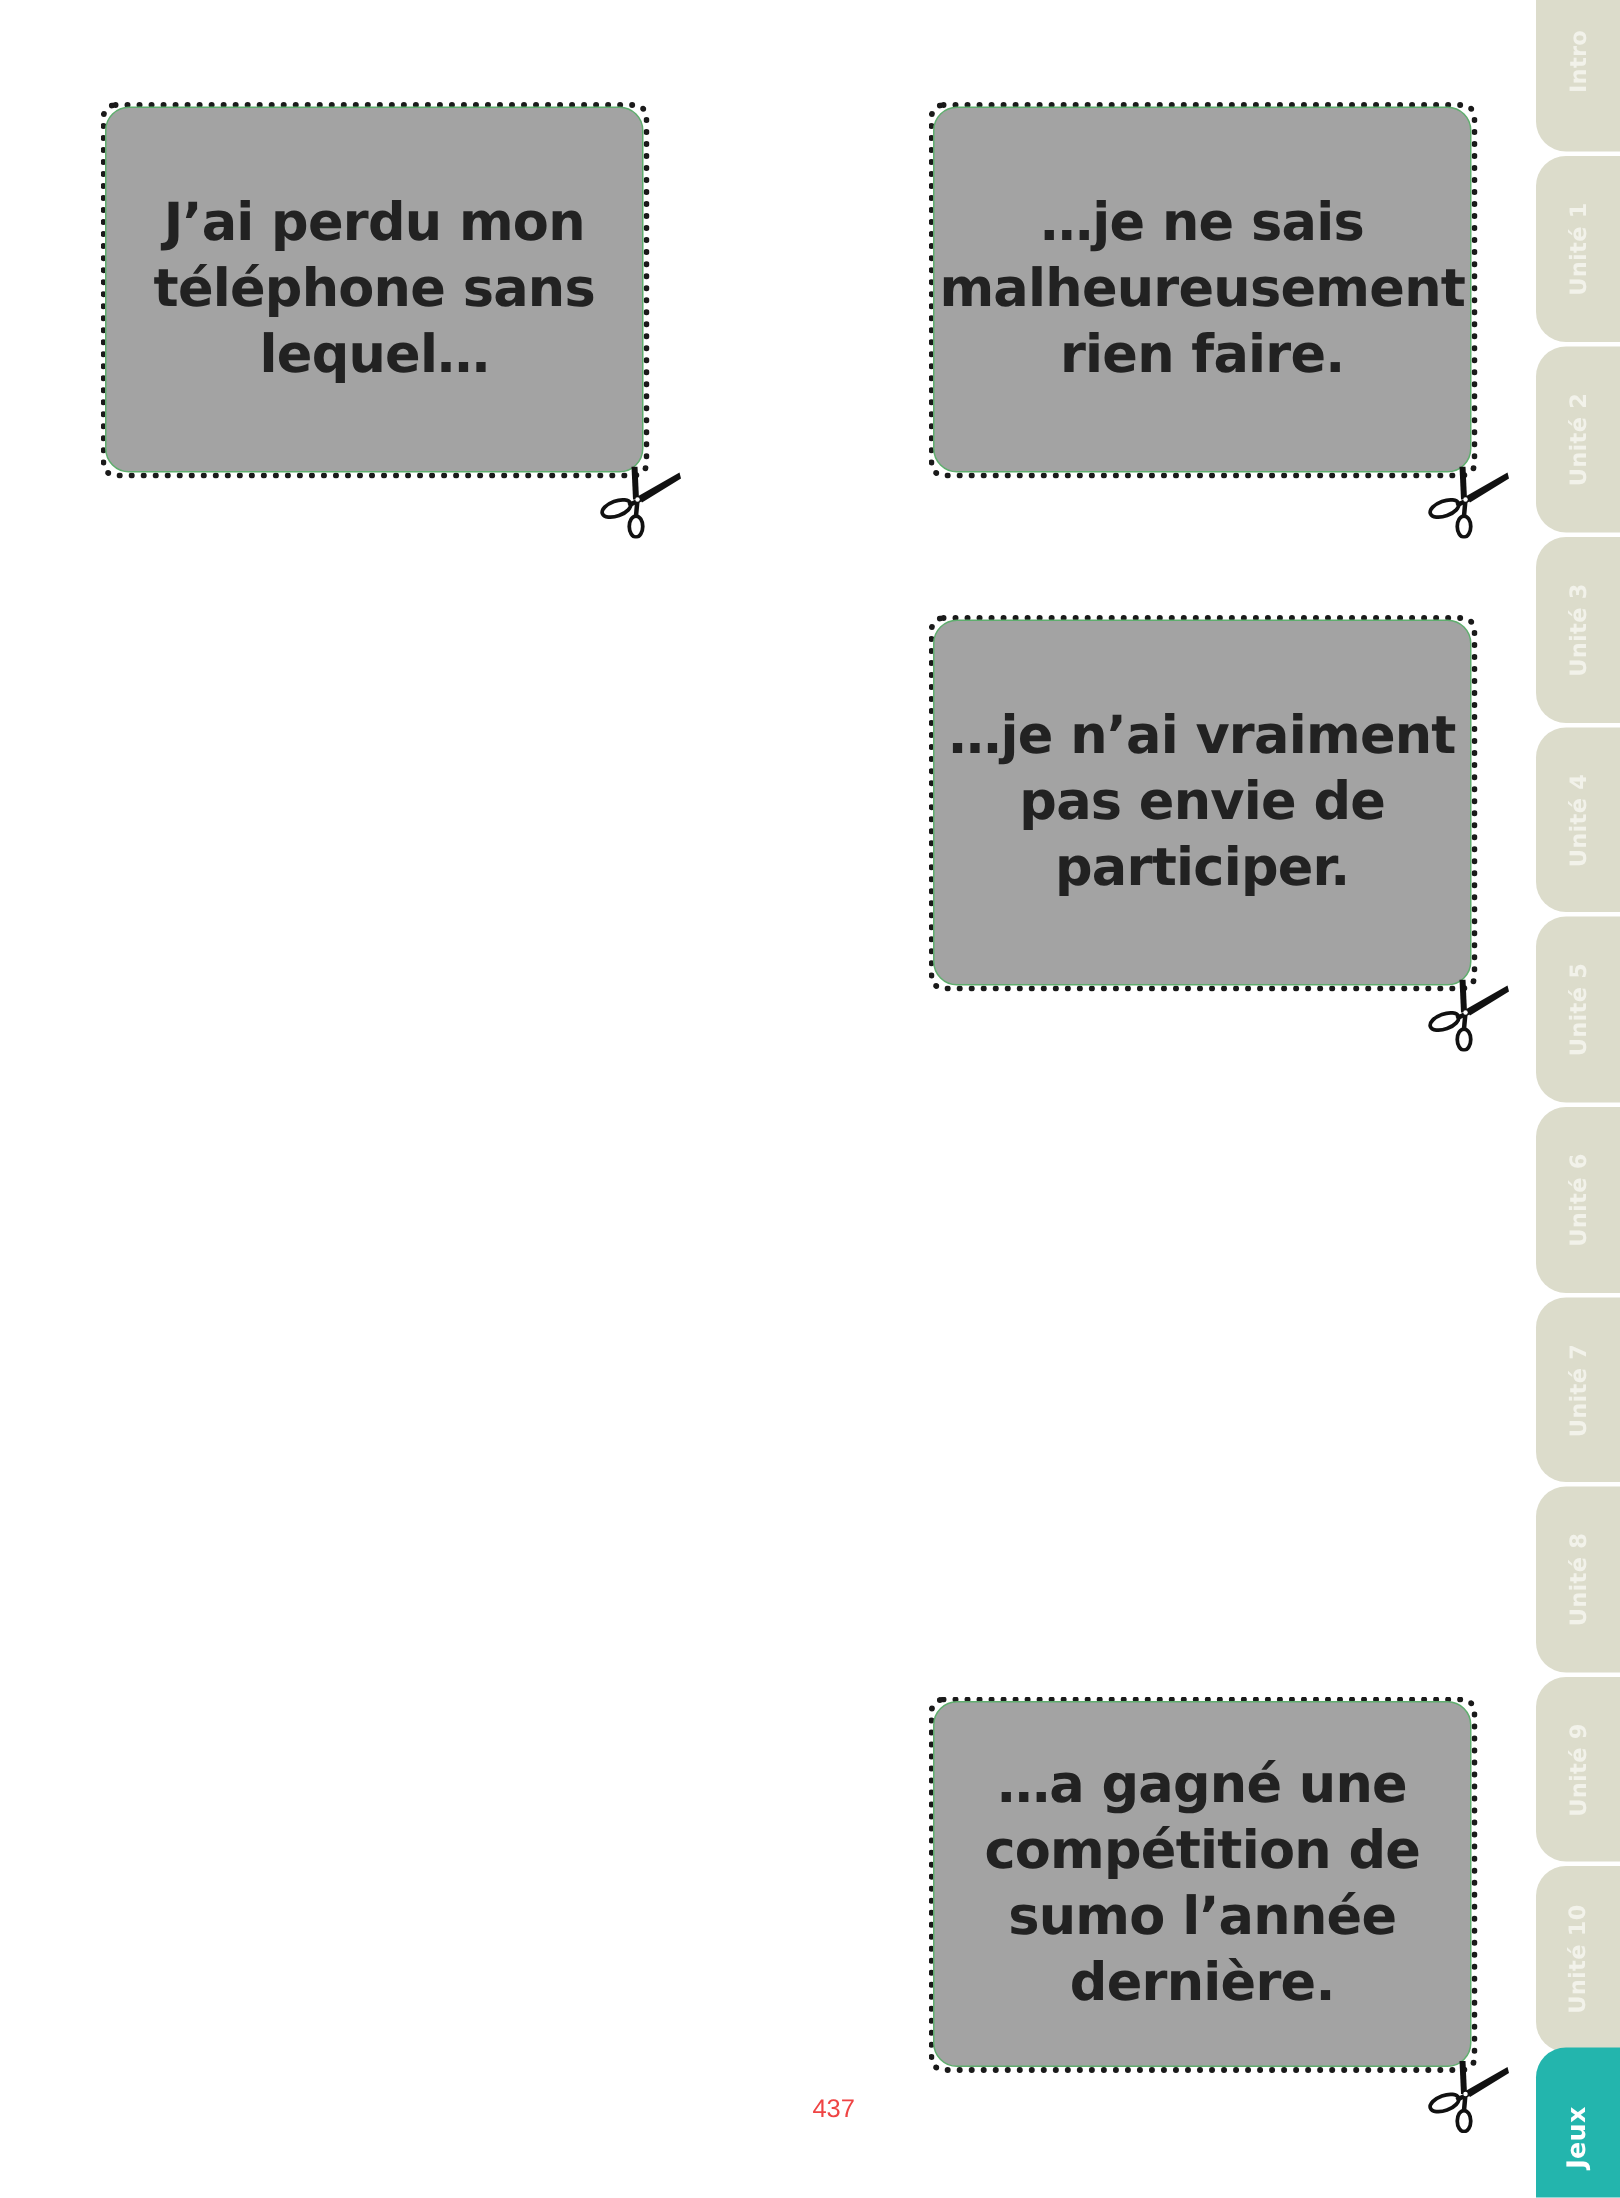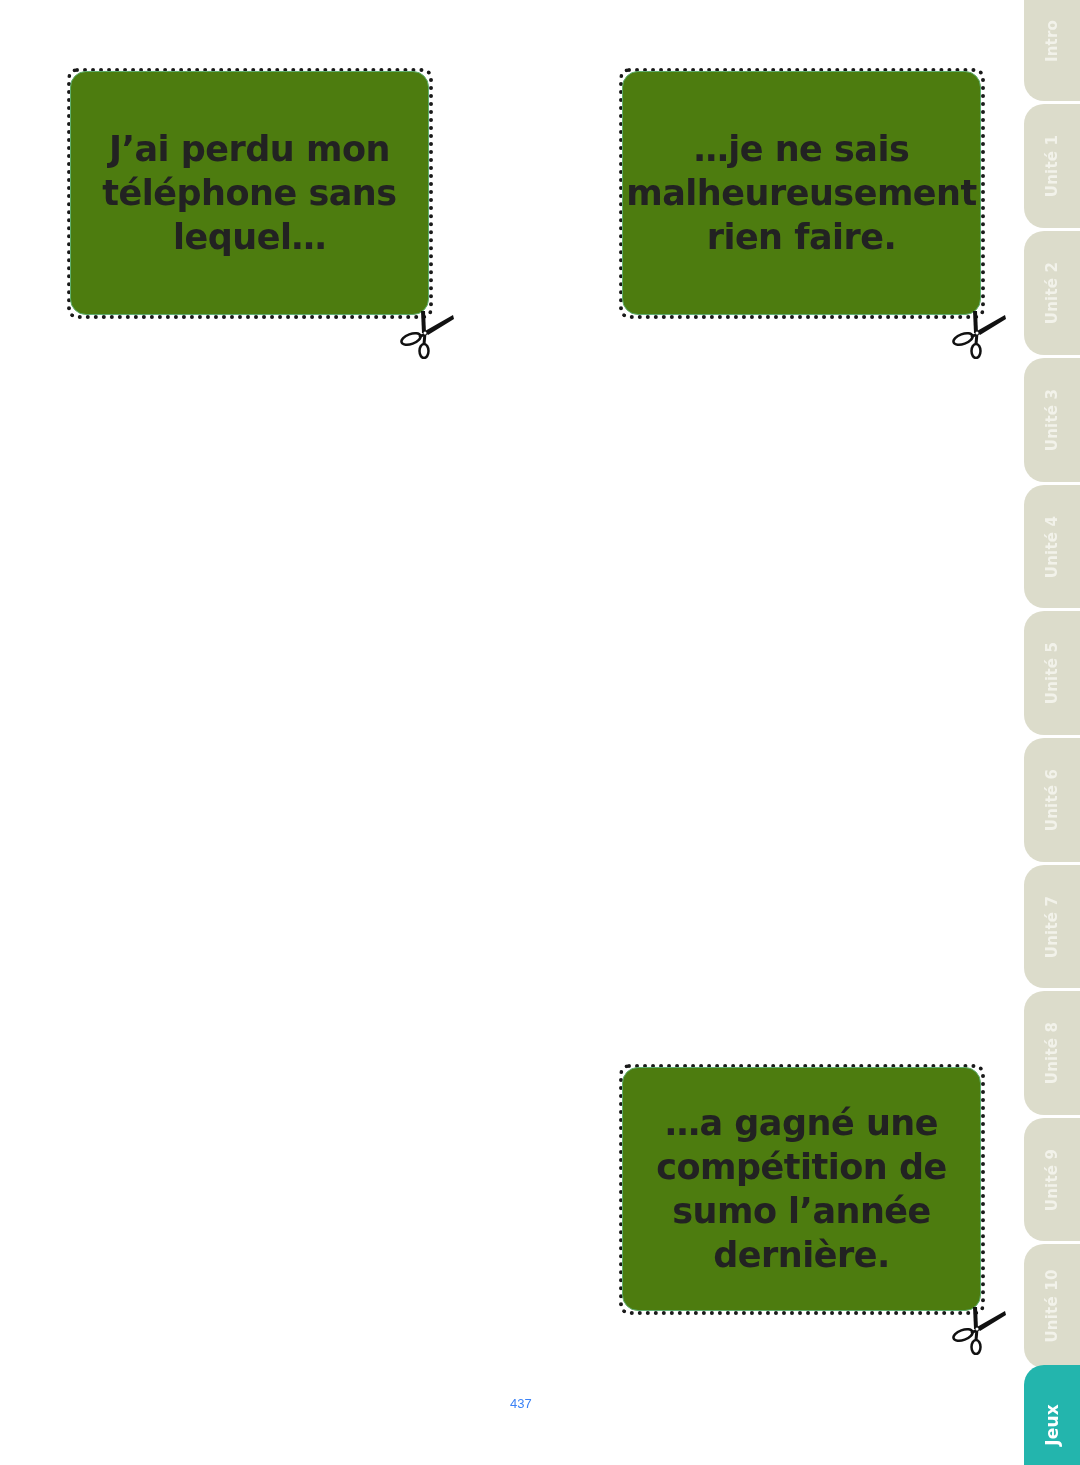--- a/index.html
+++ b/index.html
@@ -36,21 +36,21 @@
       box-sizing: border-box;
       width: 366px;
       height: 251px;
     }
     .card-inner {
       position: absolute;
       left: 3px; top: 3px;
       right: 4px; bottom: 4px;
       border: 1.5px solid #5fae6e;
       border-radius: 16px;
-      background: #4d7c0f;
+      background: #a3a3a3;
       display: flex;
       align-items: center;
       justify-content: center;
       text-align: center;
       padding: 0 8px;
       box-sizing: border-box;
     }
     .card-text {
       font-family: "DejaVu Sans", sans-serif;
       font-weight: 600;
@@ -65,24 +65,24 @@
       right: -22px;
       bottom: -40px;
       width: 56px;
       height: 48px;
     }
     .page-number {
       position: absolute;
       left: 510px;
       top: 1396px;
       width: 60px;
-      text-align: left;
+      text-align: right;
       font-family: "Liberation Sans", sans-serif;
-      font-size: 13px;
-      color: #3b82f6;
+      font-size: 17px;
+      color: #ef4444;
     }
     .tabs {
       position: absolute;
       left: 1022px;
       top: 0;
       width: 58px;
       height: 1465px;
       background: #ffffff;
     }
     .tab {
@@ -149,23 +149,40 @@
       <path d="M22 0 L26 0 L27 22 L23 22 Z" fill="#111"></path>
       <path d="M26 20 L54 4 L55 8 L29 24 Z" fill="#111"></path>
       <ellipse cx="12" cy="28" rx="10" ry="5" transform="rotate(-20 12 28)" fill="none" stroke="#111" stroke-width="2.5"></ellipse>
       <path d="M20 26 L28 22" stroke="#111" stroke-width="3"></path>
       <ellipse cx="25" cy="40" rx="4.5" ry="7" fill="none" stroke="#111" stroke-width="2.5"></ellipse>
       <path d="M25 33 L26 22" stroke="#111" stroke-width="3"></path>
       <circle cx="26" cy="22" r="1.5" fill="#fff"></circle>
     </svg>
   </div>
 
-
-
-  <div class="card" style="left:619px; top:1064px;">
+  <div class="card" style="left:619px; top:410px;">
+    <div class="card-dots"></div>
+    <div class="card-inner">
+      <div class="card-text">…je n’ai vraiment
+pas envie de
+participer.</div>
+    </div>
+    <svg class="scissors" viewBox="0 0 56 48">
+      <path d="M22 0 L26 0 L27 22 L23 22 Z" fill="#111"></path>
+      <path d="M26 20 L54 4 L55 8 L29 24 Z" fill="#111"></path>
+      <ellipse cx="12" cy="28" rx="10" ry="5" transform="rotate(-20 12 28)" fill="none" stroke="#111" stroke-width="2.5"></ellipse>
+      <path d="M20 26 L28 22" stroke="#111" stroke-width="3"></path>
+      <ellipse cx="25" cy="40" rx="4.5" ry="7" fill="none" stroke="#111" stroke-width="2.5"></ellipse>
+      <path d="M25 33 L26 22" stroke="#111" stroke-width="3"></path>
+      <circle cx="26" cy="22" r="1.5" fill="#fff"></circle>
+    </svg>
+  </div>
+
+
+  <div class="card" style="left:619px; top:1131px;">
     <div class="card-dots"></div>
     <div class="card-inner">
       <div class="card-text">…a gagné une
 compétition de
 sumo l’année
 dernière.</div>
     </div>
     <svg class="scissors" viewBox="0 0 56 48">
       <path d="M22 0 L26 0 L27 22 L23 22 Z" fill="#111"></path>
       <path d="M26 20 L54 4 L55 8 L29 24 Z" fill="#111"></path>

